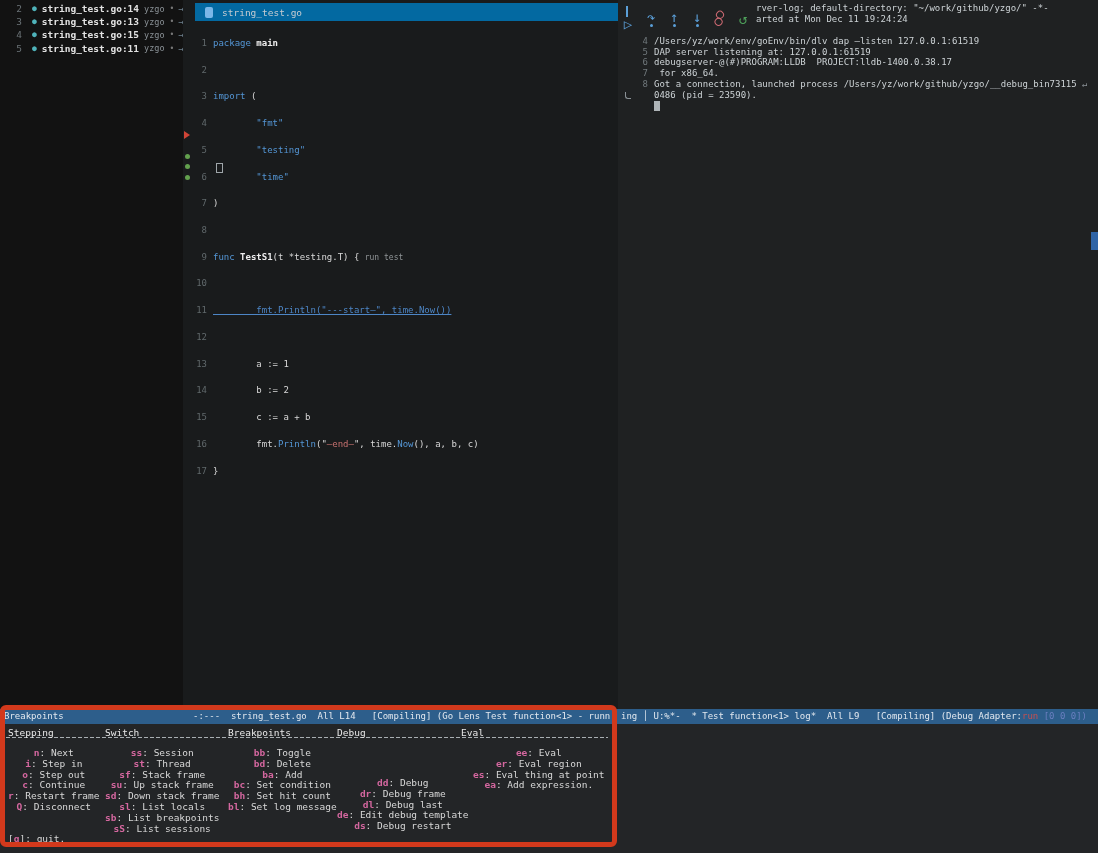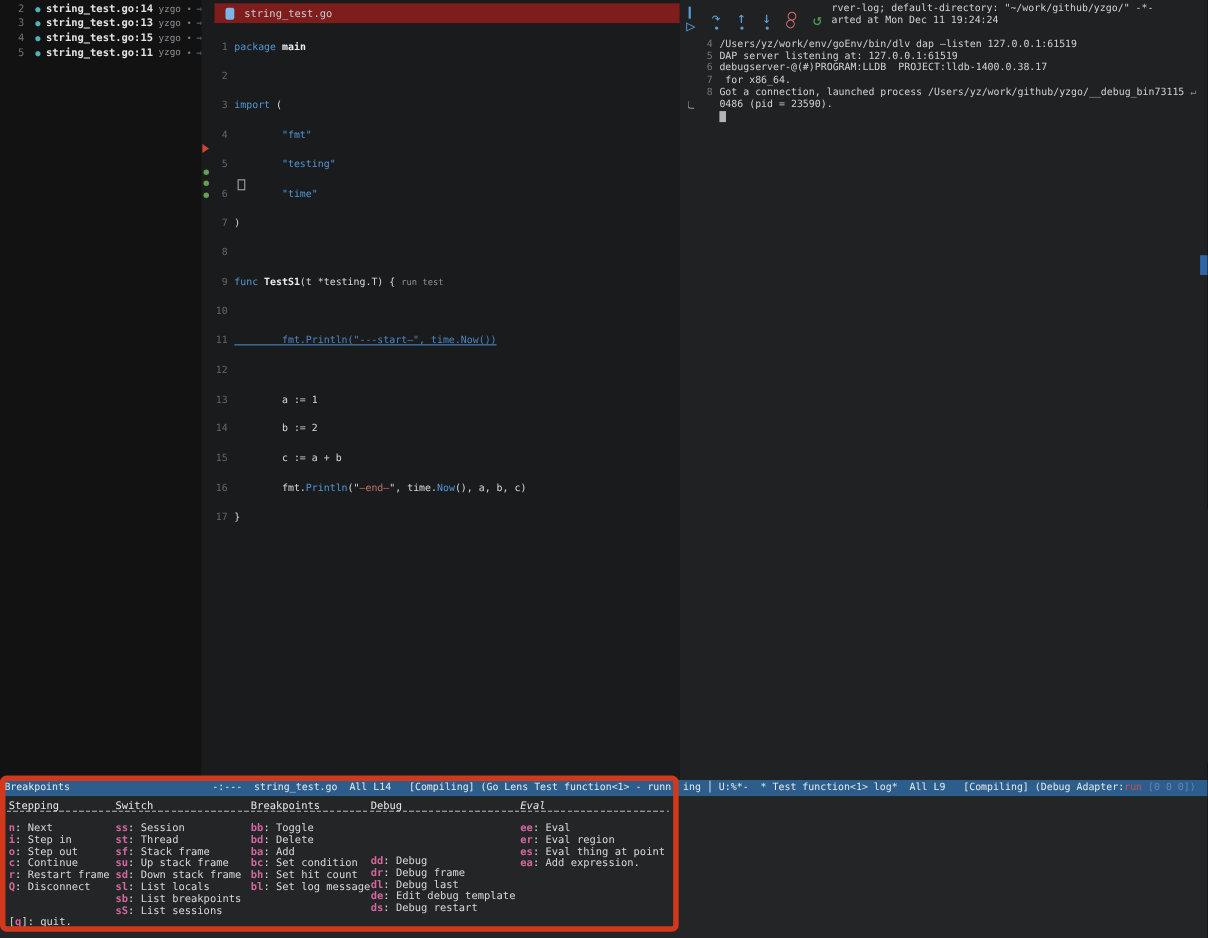--- a/index.html
+++ b/index.html
@@ -9,21 +9,21 @@
   #bp-panel{position:absolute;left:0;top:0;width:183px;height:709px;background:#121212;}
   .bp-row{position:absolute;left:0;height:13px;display:flex;align-items:center;font-size:9.5px;color:#d6d6d6;white-space:pre;}
   .bp-num{display:inline-block;width:22px;text-align:right;color:#6a7276;margin-right:10px;}
   .bp-dot{color:#4fb3ba;font-size:8px;margin-right:5px;}
   .bp-label{color:#e2e2e2;font-weight:bold;}
   .bp-tag{color:#8a9196;font-size:8.5px;margin-left:5px;}
   .bp-sep{color:#777;font-size:8px;margin-left:5px;}
   .bp-arrow{color:#6f8290;margin-left:4px;font-size:9.5px;}
   
   #code-win{position:absolute;left:183px;top:0;width:435px;height:709px;background:#191b1c;}
-  #tab-bar{position:absolute;left:12px;top:3px;width:423px;height:18px;background:#7f1d1d;display:flex;align-items:center;}
+  #tab-bar{position:absolute;left:12px;top:3px;width:423px;height:18px;background:#0369a1;display:flex;align-items:center;}
   .file-icon{display:inline-block;width:8px;height:11px;background:#7ab7e8;border-radius:2px;margin-left:10px;}
   .tab-label{color:#c7ccd1;font-size:9.5px;margin-left:9px;}
   #code-lines{position:absolute;left:0;top:22px;width:435px;}
   .cl{height:10.72px;line-height:10.72px;font-size:9px;white-space:pre;margin-top:16px;}
   .ln{display:inline-block;width:24px;text-align:right;color:#60686b;margin-right:6px;}
   .kw{color:#5496d5;}
   .nm{color:#eeeeee;font-weight:bold;}
   .pl{color:#d9d9d9;}
   .st{color:#5496d5;}
   .sr{color:#c4706e;}
@@ -57,21 +57,21 @@
   .ml-seg{position:absolute;top:0;height:15px;white-space:pre;}
   .ml-run{color:#c75050;}
   .ml-counts{color:#6b7fc0;}
   
   #hydra{position:absolute;left:0;top:724px;width:1098px;height:129px;background:#232527;}
   .hcol{position:absolute;top:3px;font-size:9.5px;white-space:pre;}
   .hhead{color:#e8e8e8;height:11px;line-height:11px;}
   .hsep{position:absolute;left:6px;top:13px;width:602px;height:1px;
         background:repeating-linear-gradient(90deg,#a8aeb2 0 4px,transparent 4px 6px);}
   .hrows{position:absolute;top:24px;}
-  .hrow{height:10.8px;line-height:10.8px;font-size:9.5px;white-space:pre;}
+  .hrow{height:10.8px;line-height:10.8px;font-size:9.5px;white-space:pre;text-align:center;}
   .hkey{color:#d4679f;font-weight:bold;}
   .hlbl{color:#d8d8d8;}
   #hydra-quit{position:absolute;left:8px;top:109px;font-size:9.5px;color:#d8d8d8;white-space:pre;}
   
   #annotation-box{position:absolute;left:0;top:705px;width:617px;height:142px;border:5px solid #d2391c;border-radius:6px;box-sizing:border-box;pointer-events:none;z-index:50;}
 </style>
 </head>
 <body>
 
 <div id="screen">
@@ -169,21 +169,21 @@
     <span class="ml-seg" style="left:621px;"><span>ing │ U:%*-  * Test function&lt;1&gt; log*  All L9   [Compiling] (Debug Adapter:</span><span class="ml-run">run</span><span class="ml-counts"> [0 0 0])</span></span>
   </div>
 
   <div id="hydra">
     <div class="hsep"></div>
 
     <div class="hcol" style="left:8px;"><div class="hhead">Stepping</div></div>
     <div class="hcol" style="left:105px;"><div class="hhead">Switch</div></div>
     <div class="hcol" style="left:228px;"><div class="hhead">Breakpoints</div></div>
     <div class="hcol" style="left:337px;"><div class="hhead">Debug</div></div>
-    <div class="hcol" style="left:473px;font-style:italic;"><div class="hhead">Eval</div></div>
+    <div class="hcol" style="left:461px;"><div class="hhead">Eval</div></div>
 
     <div class="hrows" style="left:8px;">
       <div class="hrow"><span class="hkey">n</span><span class="hlbl">: Next</span></div>
       <div class="hrow"><span class="hkey">i</span><span class="hlbl">: Step in</span></div>
       <div class="hrow"><span class="hkey">o</span><span class="hlbl">: Step out</span></div>
       <div class="hrow"><span class="hkey">c</span><span class="hlbl">: Continue</span></div>
       <div class="hrow"><span class="hkey">r</span><span class="hlbl">: Restart frame</span></div>
       <div class="hrow"><span class="hkey">Q</span><span class="hlbl">: Disconnect</span></div>
     </div>
 

